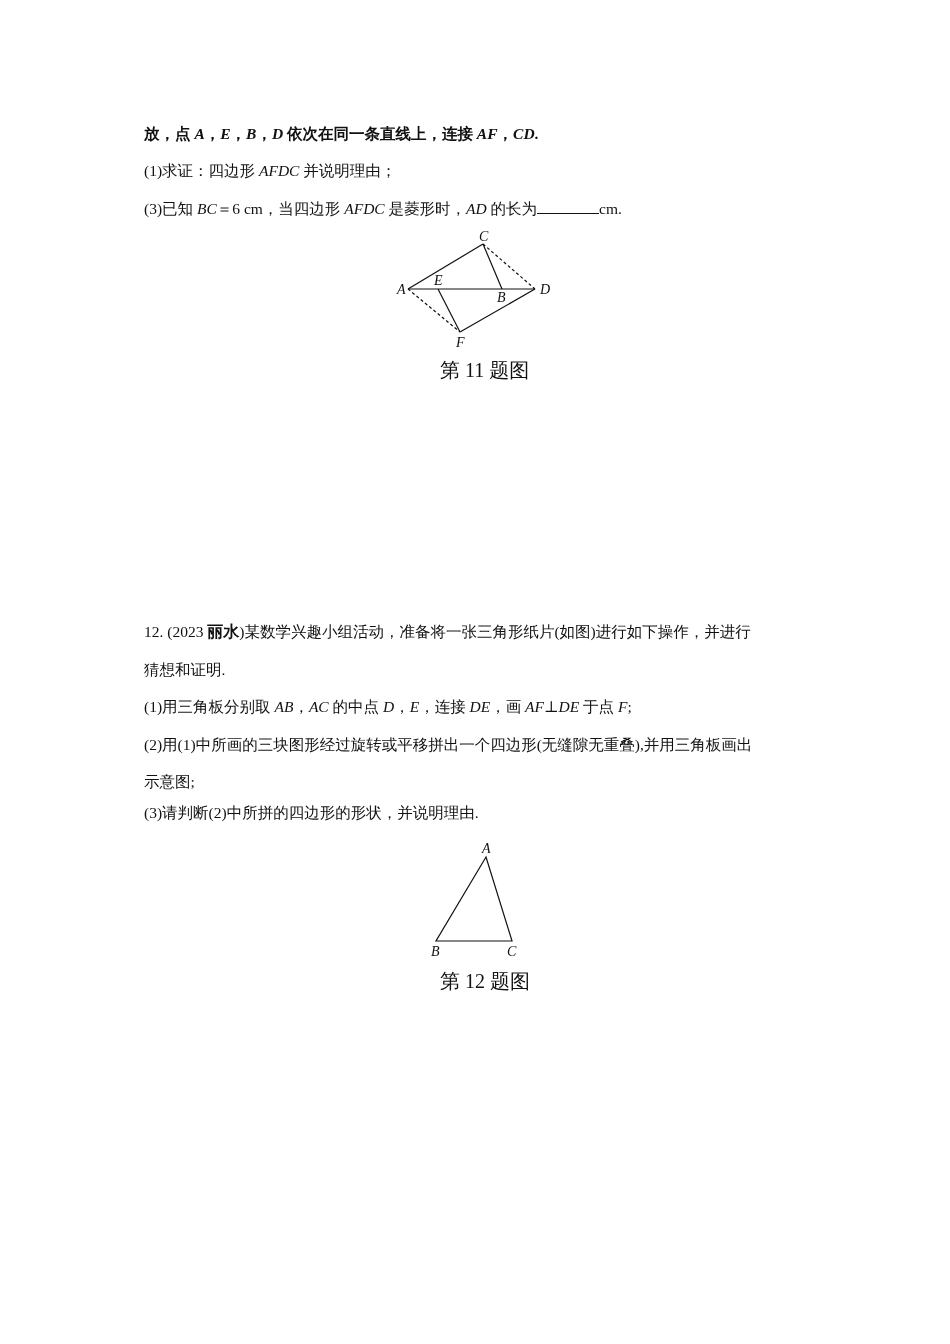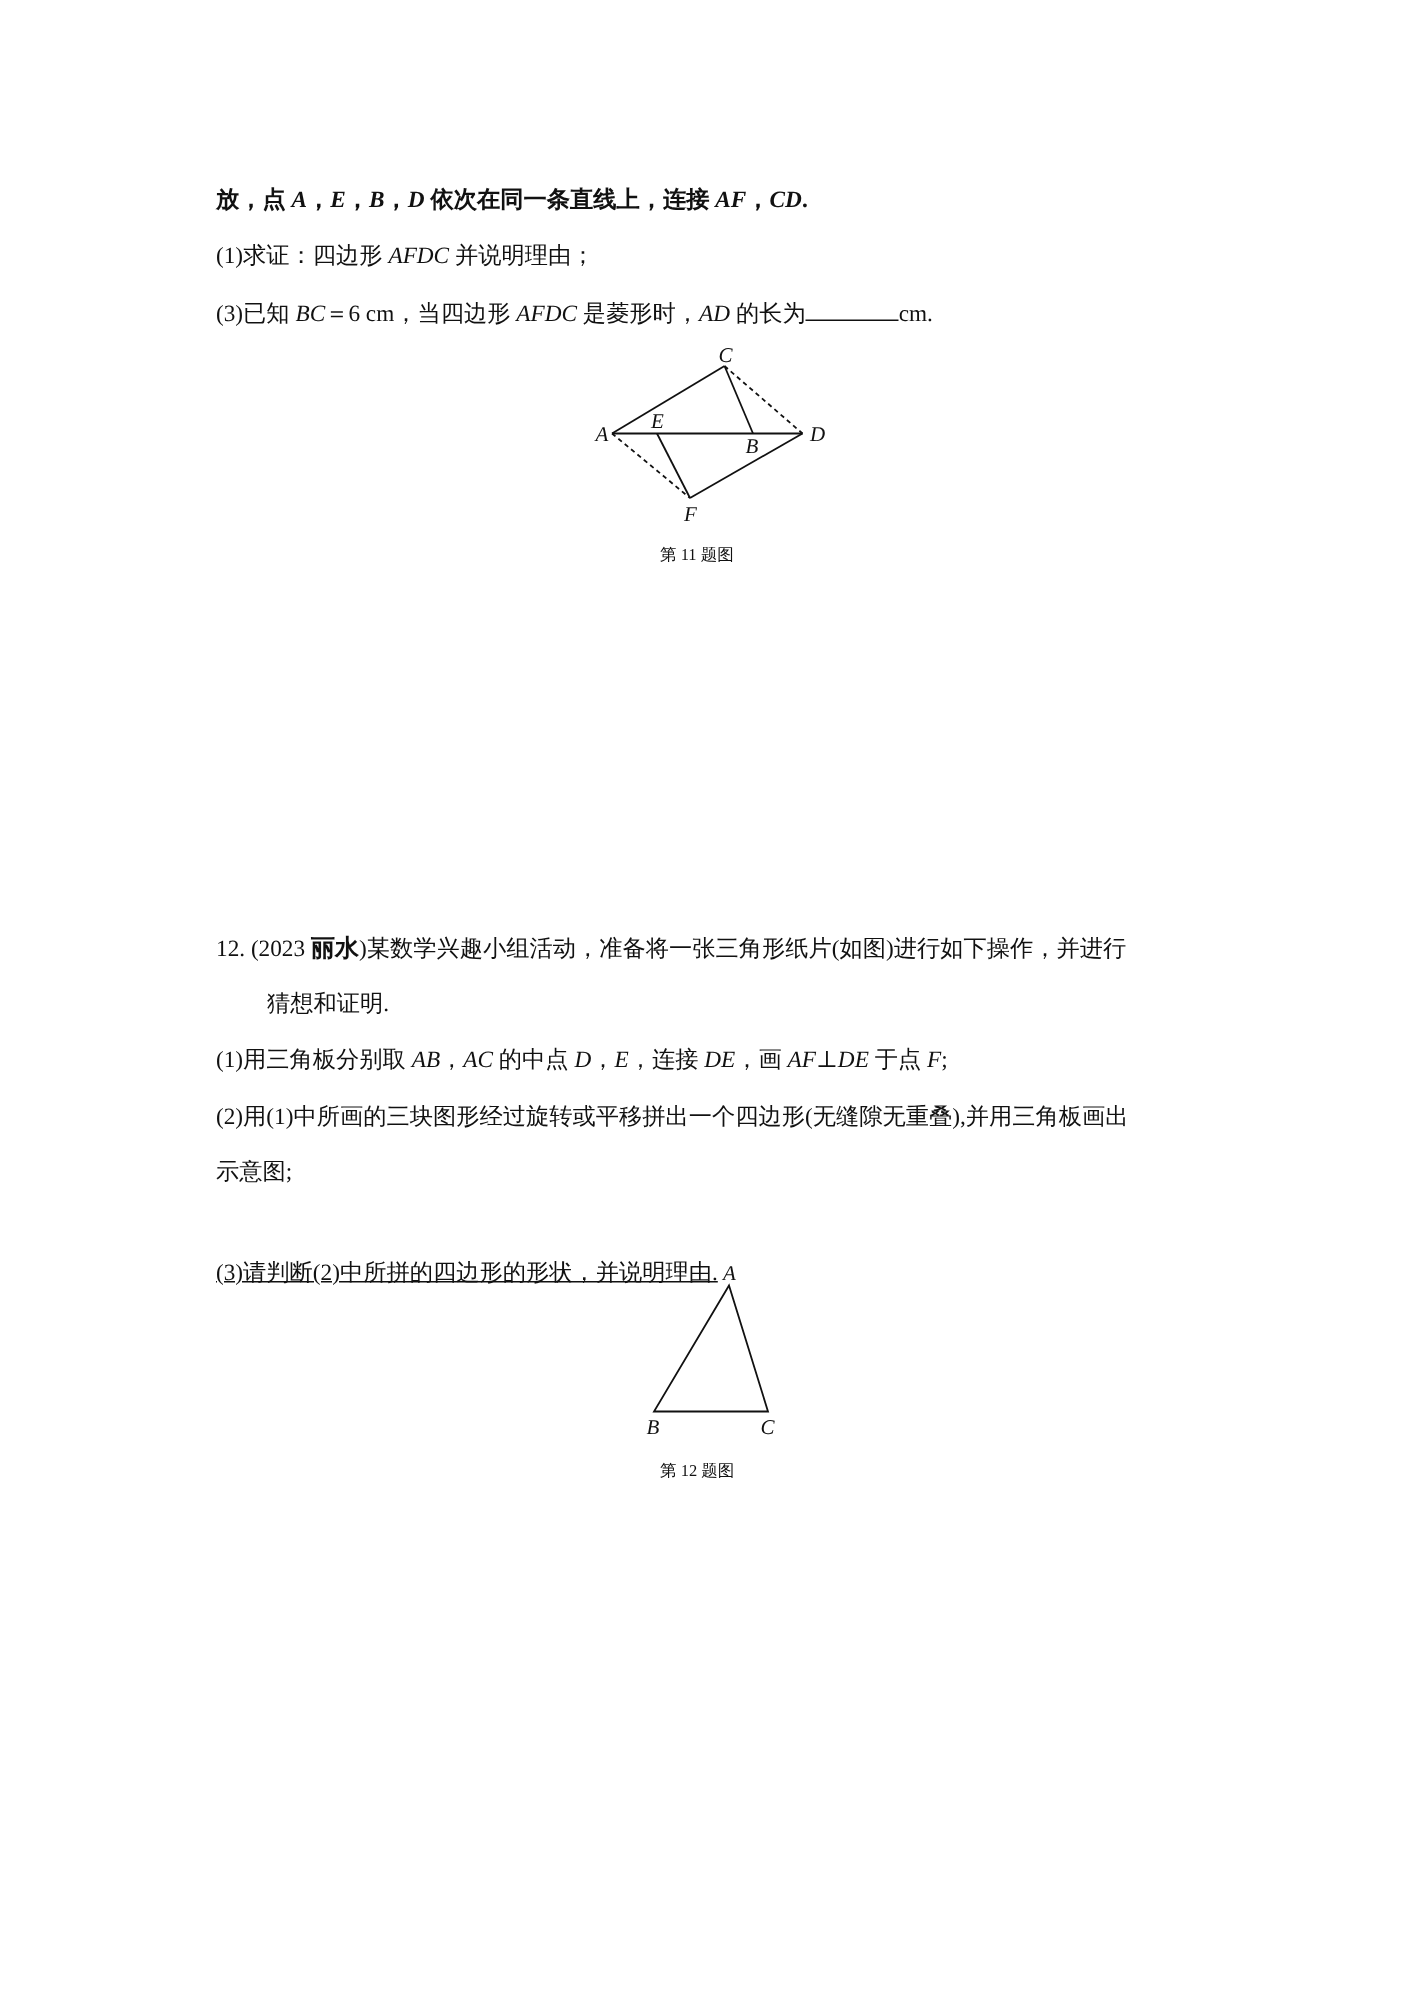--- a/index.html
+++ b/index.html
@@ -1,21 +1,21 @@
 <!DOCTYPE html>
 <html><head>
 <meta charset="utf-8">
 <style>
   html, body { margin: 0; padding: 0; background: #ffffff; }
   body { width: 950px; height: 1344px; position: relative; overflow: hidden;
          font-family: "Liberation Serif", "DejaVu Serif", serif; color: #111; }
   .line { position: absolute; left: 144px; font-size: 15.5px; line-height: 20px; white-space: nowrap; }
   .line i { font-style: italic; }
   .src { font-family: "DejaVu Sans", sans-serif; font-weight: bold; font-size: 16px; }
-  .caption { position: absolute; font-size: 11px; line-height: 20px; white-space: nowrap; }
+  .caption { position: absolute; font-size: 20px; line-height: 20px; white-space: nowrap; }
   .blank { display: inline-block; width: 62px; border-bottom: 1px solid #111; height: 14px; vertical-align: baseline; }
   svg { position: absolute; left: 0; top: 0; }
   svg text { font-family: "Liberation Serif", serif; font-style: italic; font-size: 14px; fill: #111; }
 </style>
 </head>
 <body>
 
 <div class="line" style="top:124px;font-weight:bold;">
   <span>放，点 </span><i>A</i>，<i>E</i>，<i>B</i>，<i>D</i><span> 依次在同一条直线上，连接 </span><i>AF</i><span>，</span><i>CD</i><span>.</span>
 </div>
@@ -51,23 +51,23 @@
   <text x="482" y="853">A</text>
   <text x="431" y="956">B</text>
   <text x="507" y="956">C</text>
 </svg>
 
 <div class="caption" style="left:440px; top:360px;">第 11 题图</div>
 
 <div class="line" style="top:622px;">
   <span>12. (2023 </span><span class="src">丽水</span><span>)某数学兴趣小组活动，准备将一张三角形纸片(如图)进行如下操作，并进行</span>
 </div>
-<div class="line" style="top:660px;margin-left:34px;">猜想和证明.</div>
+<div class="line" style="top:660px;">猜想和证明.</div>
 
 <div class="line" style="top:697px;">
   <span>(1)用三角板分别取 </span><i>AB</i><span>，</span><i>AC</i><span> 的中点 </span><i>D</i><span>，</span><i>E</i><span>，连接 </span><i>DE</i><span>，画 </span><i>AF</i><span>⊥</span><i>DE</i><span> 于点 </span><i>F</i><span>;</span>
 </div>
 
 <div class="line" style="top:735px;">(2)用(1)中所画的三块图形经过旋转或平移拼出一个四边形(无缝隙无重叠),并用三角板画出</div>
 <div class="line" style="top:772px;">示意图;</div>
-<div class="line" style="top:839px;text-decoration:underline;">(3)请判断(2)中所拼的四边形的形状，并说明理由.</div>
+<div class="line" style="top:803px;">(3)请判断(2)中所拼的四边形的形状，并说明理由.</div>
 
 <div class="caption" style="left:440px; top:971px;">第 12 题图</div>
 
 </body></html>

